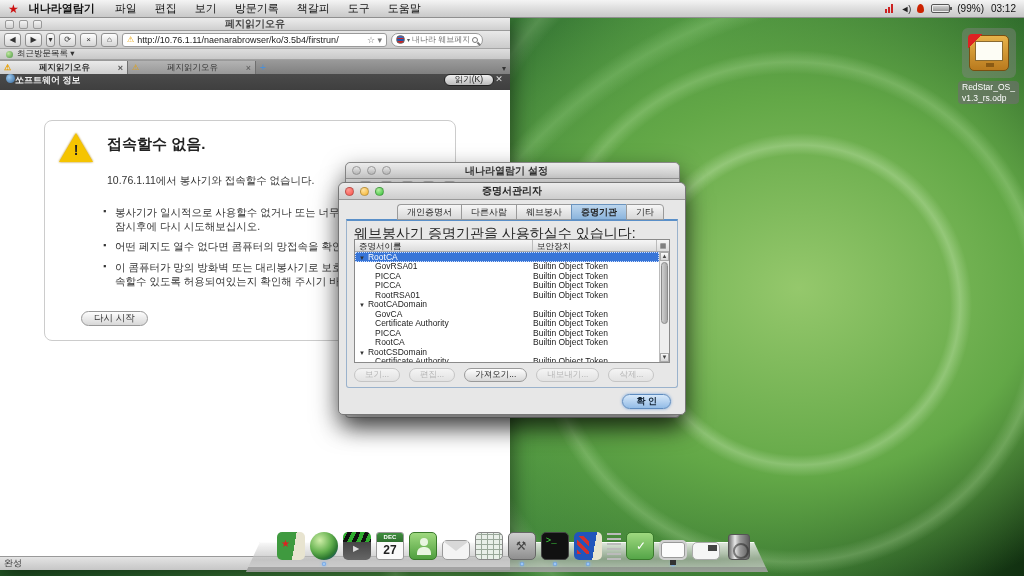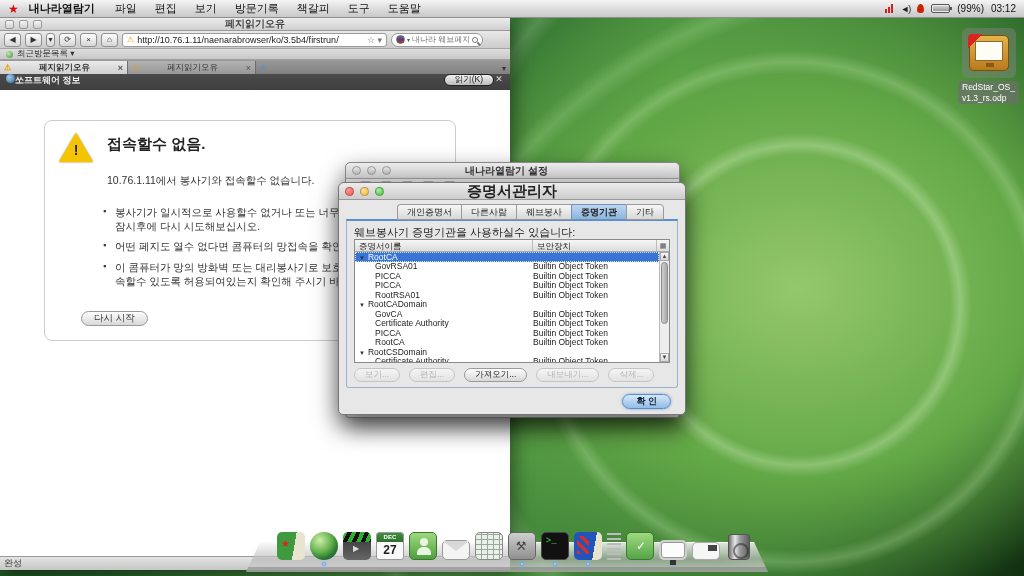--- a/index.html
+++ b/index.html
@@ -113,30 +113,30 @@
   
   #certmgr { position:absolute; left:338px; top:182px; width:348px; height:233px;
     background:#e7e7e7; border:1px solid #777; border-radius:6px 6px 5px 5px;
     box-shadow:0 10px 26px rgba(0,0,0,.55); z-index:20; font-size:9px; }
   #c-titlebar { height:17px; background:linear-gradient(#ececec,#cdcdcd); border-bottom:1px solid #999;
     border-radius:6px 6px 0 0; display:flex; align-items:center; position:relative; }
   .tl { width:9px; height:9px; border-radius:50%; margin-left:6px; border:1px solid rgba(0,0,0,.25); }
   .tl.red{background:radial-gradient(circle at 35% 30%,#ff9a92,#f8514a);}
   .tl.yel{background:radial-gradient(circle at 35% 30%,#ffe2a0,#f5b32e);}
   .tl.grn{background:radial-gradient(circle at 35% 30%,#b5f0a0,#35c03a);}
-  #c-title { position:absolute; left:0; right:0; text-align:center; font-size:15px; font-weight:bold; color:#222; }
+  #c-title { position:absolute; left:0; right:0; text-align:center; font-size:10px; font-weight:bold; color:#222; }
   #c-tabs { position:absolute; left:58px; top:21px; display:flex; z-index:2; }
   .c-tab { height:16px; padding:0 9px; display:flex; align-items:center; font-size:9px; color:#222;
     background:linear-gradient(#f6f6f6,#d8d8d8); border:1px solid #9a9a9a; border-right:none; }
   .c-tab:first-child { border-radius:4px 0 0 0; }
   .c-tab:last-child { border-right:1px solid #9a9a9a; border-radius:0 4px 0 0; }
   .c-tab.active { background:linear-gradient(#bcd6ee,#8cb5dd); border-color:#6b93bd; font-weight:bold; }
   #c-panel { position:absolute; left:7px; right:7px; top:36px; bottom:26px;
     border:1px solid #9ab2cc; border-top:2px solid #5a8fc8; border-radius:0 0 3px 3px; background:#e7e7e7; }
-  #c-desc { position:absolute; left:7px; top:4px; font-size:11px; color:#222; }
+  #c-desc { position:absolute; left:7px; top:4px; font-size:14px; color:#222; }
   #c-table { position:absolute; left:7px; right:7px; top:18px; height:124px; border:1px solid #8a8a8a; background:#fff; overflow:hidden; }
   #c-thead { height:12px; display:flex; background:linear-gradient(#f6f6f6,#dcdcdc); border-bottom:1px solid #aaa; }
   #c-thead .th { font-size:8.5px; color:#222; padding:1px 4px; border-right:1px solid #bbb; }
   #c-thead .th.name { width:178px; }
   #c-thead .th.dev { flex:1; }
   #c-thead .colpick { width:12px; display:flex; align-items:center; justify-content:center; font-size:7px; color:#555;
     background:linear-gradient(#f6f6f6,#dcdcdc); }
   #c-rows { position:absolute; top:12px; bottom:0; left:0; right:10px; overflow:hidden; }
   .c-row { height:9.5px; display:flex; font-size:8.5px; color:#222; align-items:center; }
   .c-row .cell-name { width:178px; padding-left:20px; white-space:nowrap; overflow:hidden; }

